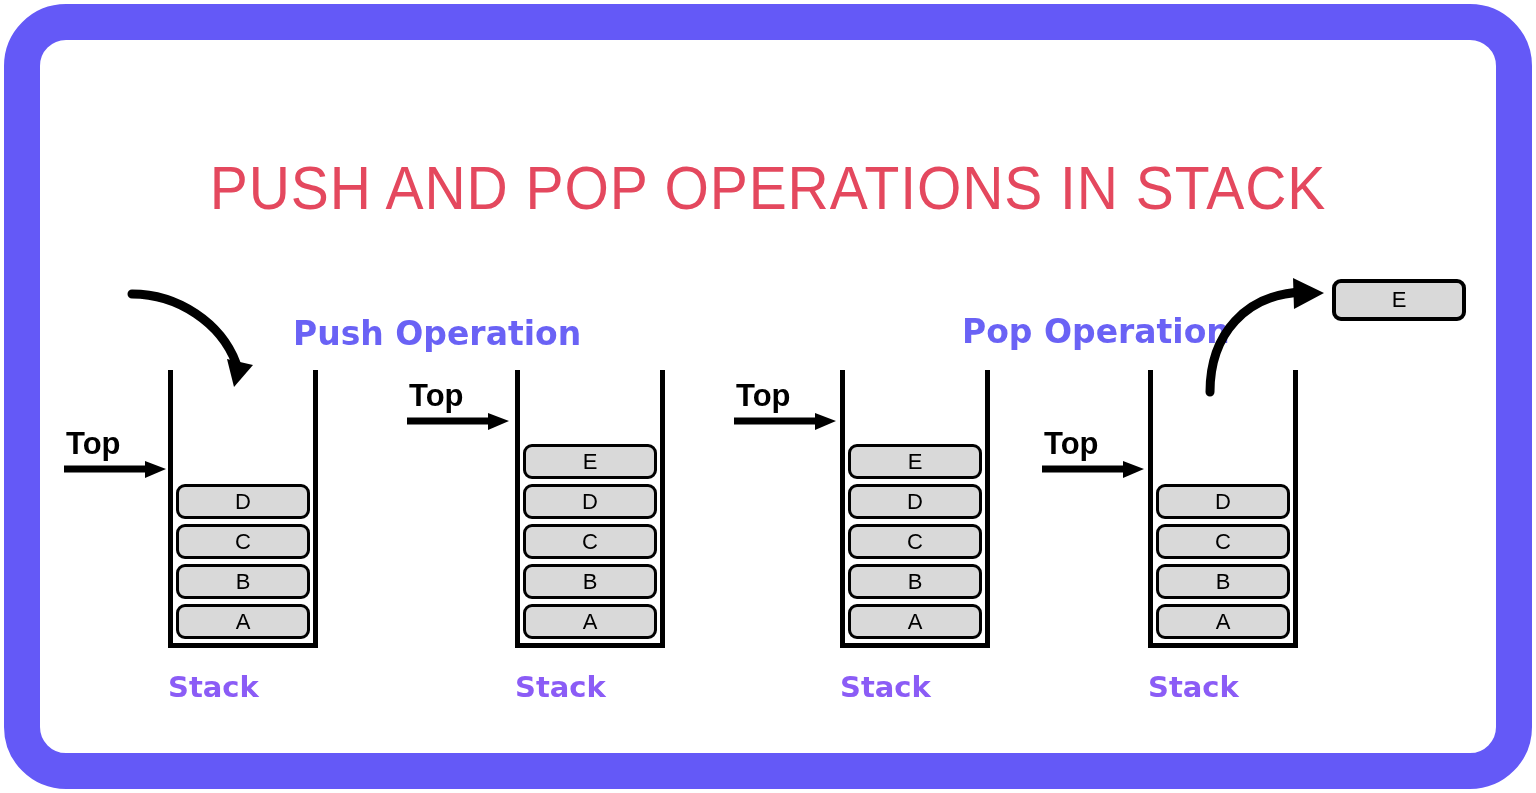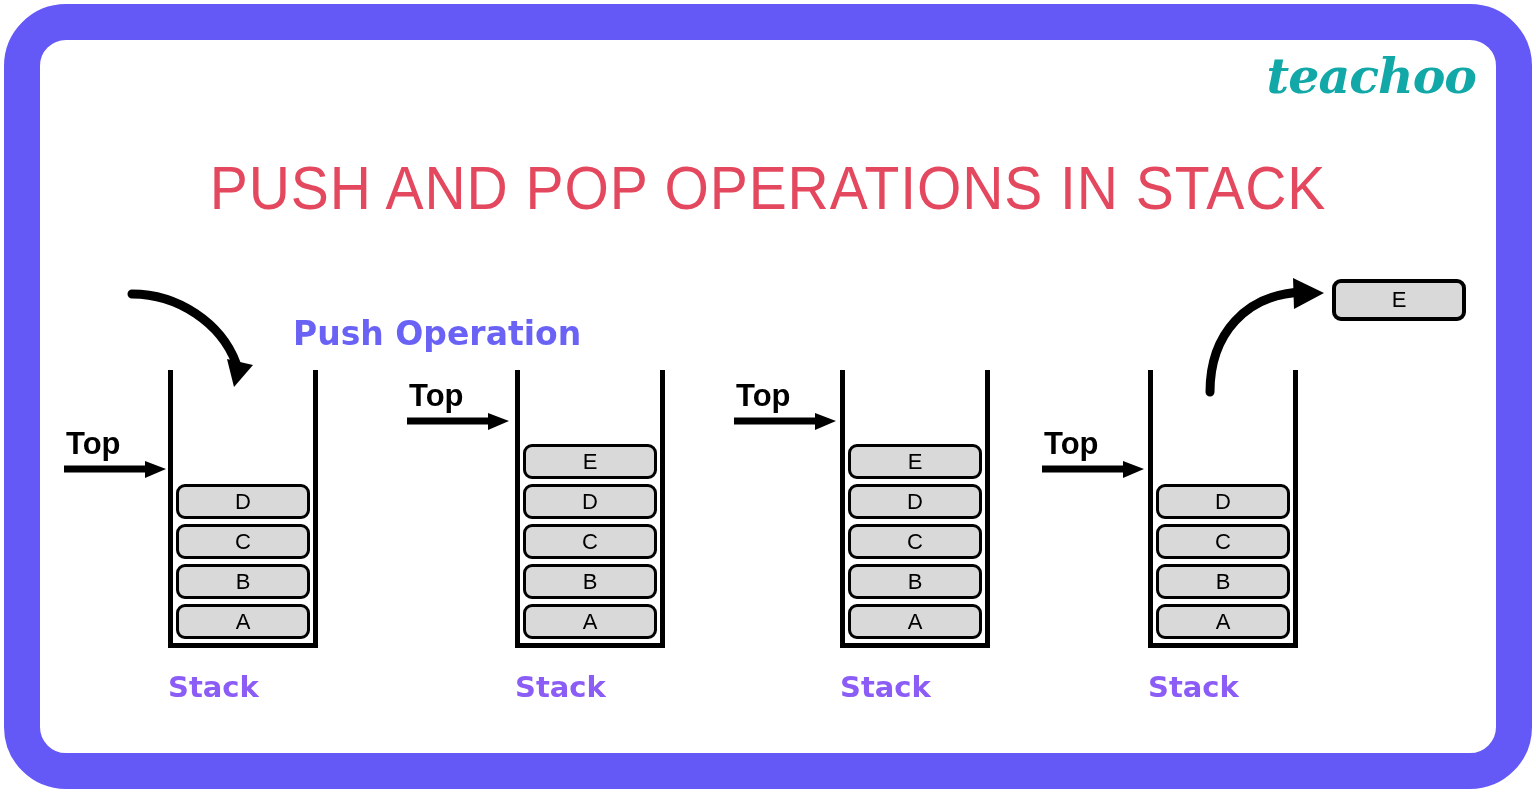--- a/index.html
+++ b/index.html
@@ -185,25 +185,25 @@
     color: #000;
   }
 </style>
 </head>
 <body>
 
 <div id="canvas">
 
   <div class="outer-frame"></div>
 
-  <div class="brand">teachoo</div>
 
   <div class="title">PUSH AND POP OPERATIONS IN STACK</div>
 
   <div class="op-label op-push">Push Operation</div>
+  <div class="op-label op-pop">Pop Operation</div>
 
   <svg class="curve-arrow arrow-push" width="135" height="115" viewBox="0 0 135 115">
     <path d="M 6 11 C 52 11, 95 40, 110 80" stroke="#000" stroke-width="9" fill="none" stroke-linecap="round"></path>
     <polygon points="101,76 127,82 108,104" fill="#000"></polygon>
   </svg>
 
   <svg class="curve-arrow arrow-pop" width="140" height="125" viewBox="0 0 140 125">
     <path d="M 12 120 C 12 62, 48 22, 105 20" stroke="#000" stroke-width="9" fill="none" stroke-linecap="round"></path>
     <polygon points="95,6 126,21 96,37" fill="#000"></polygon>
   </svg>

